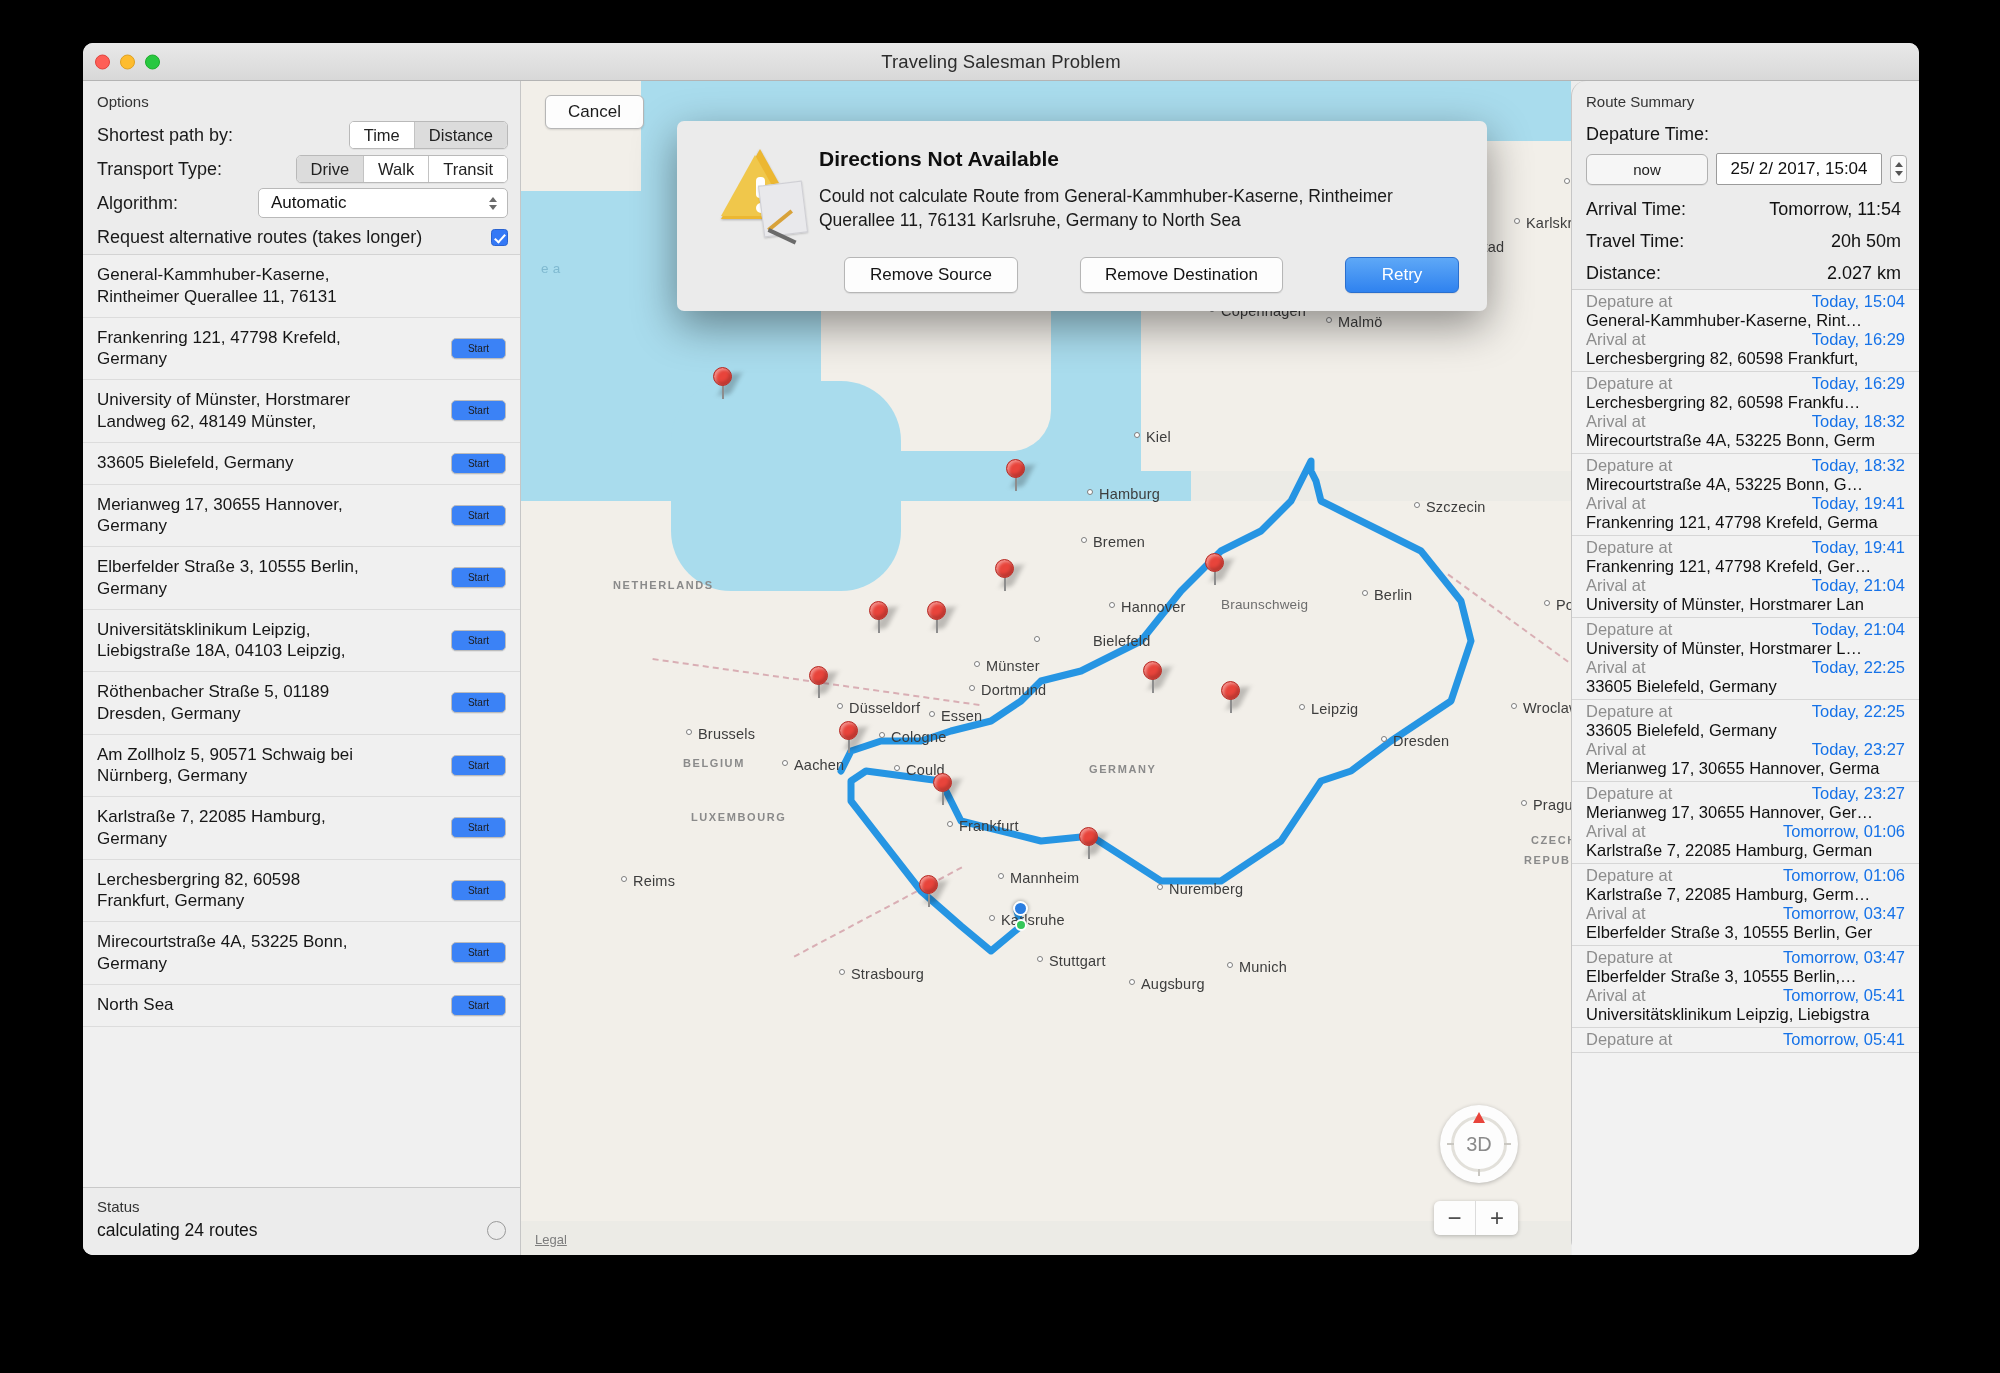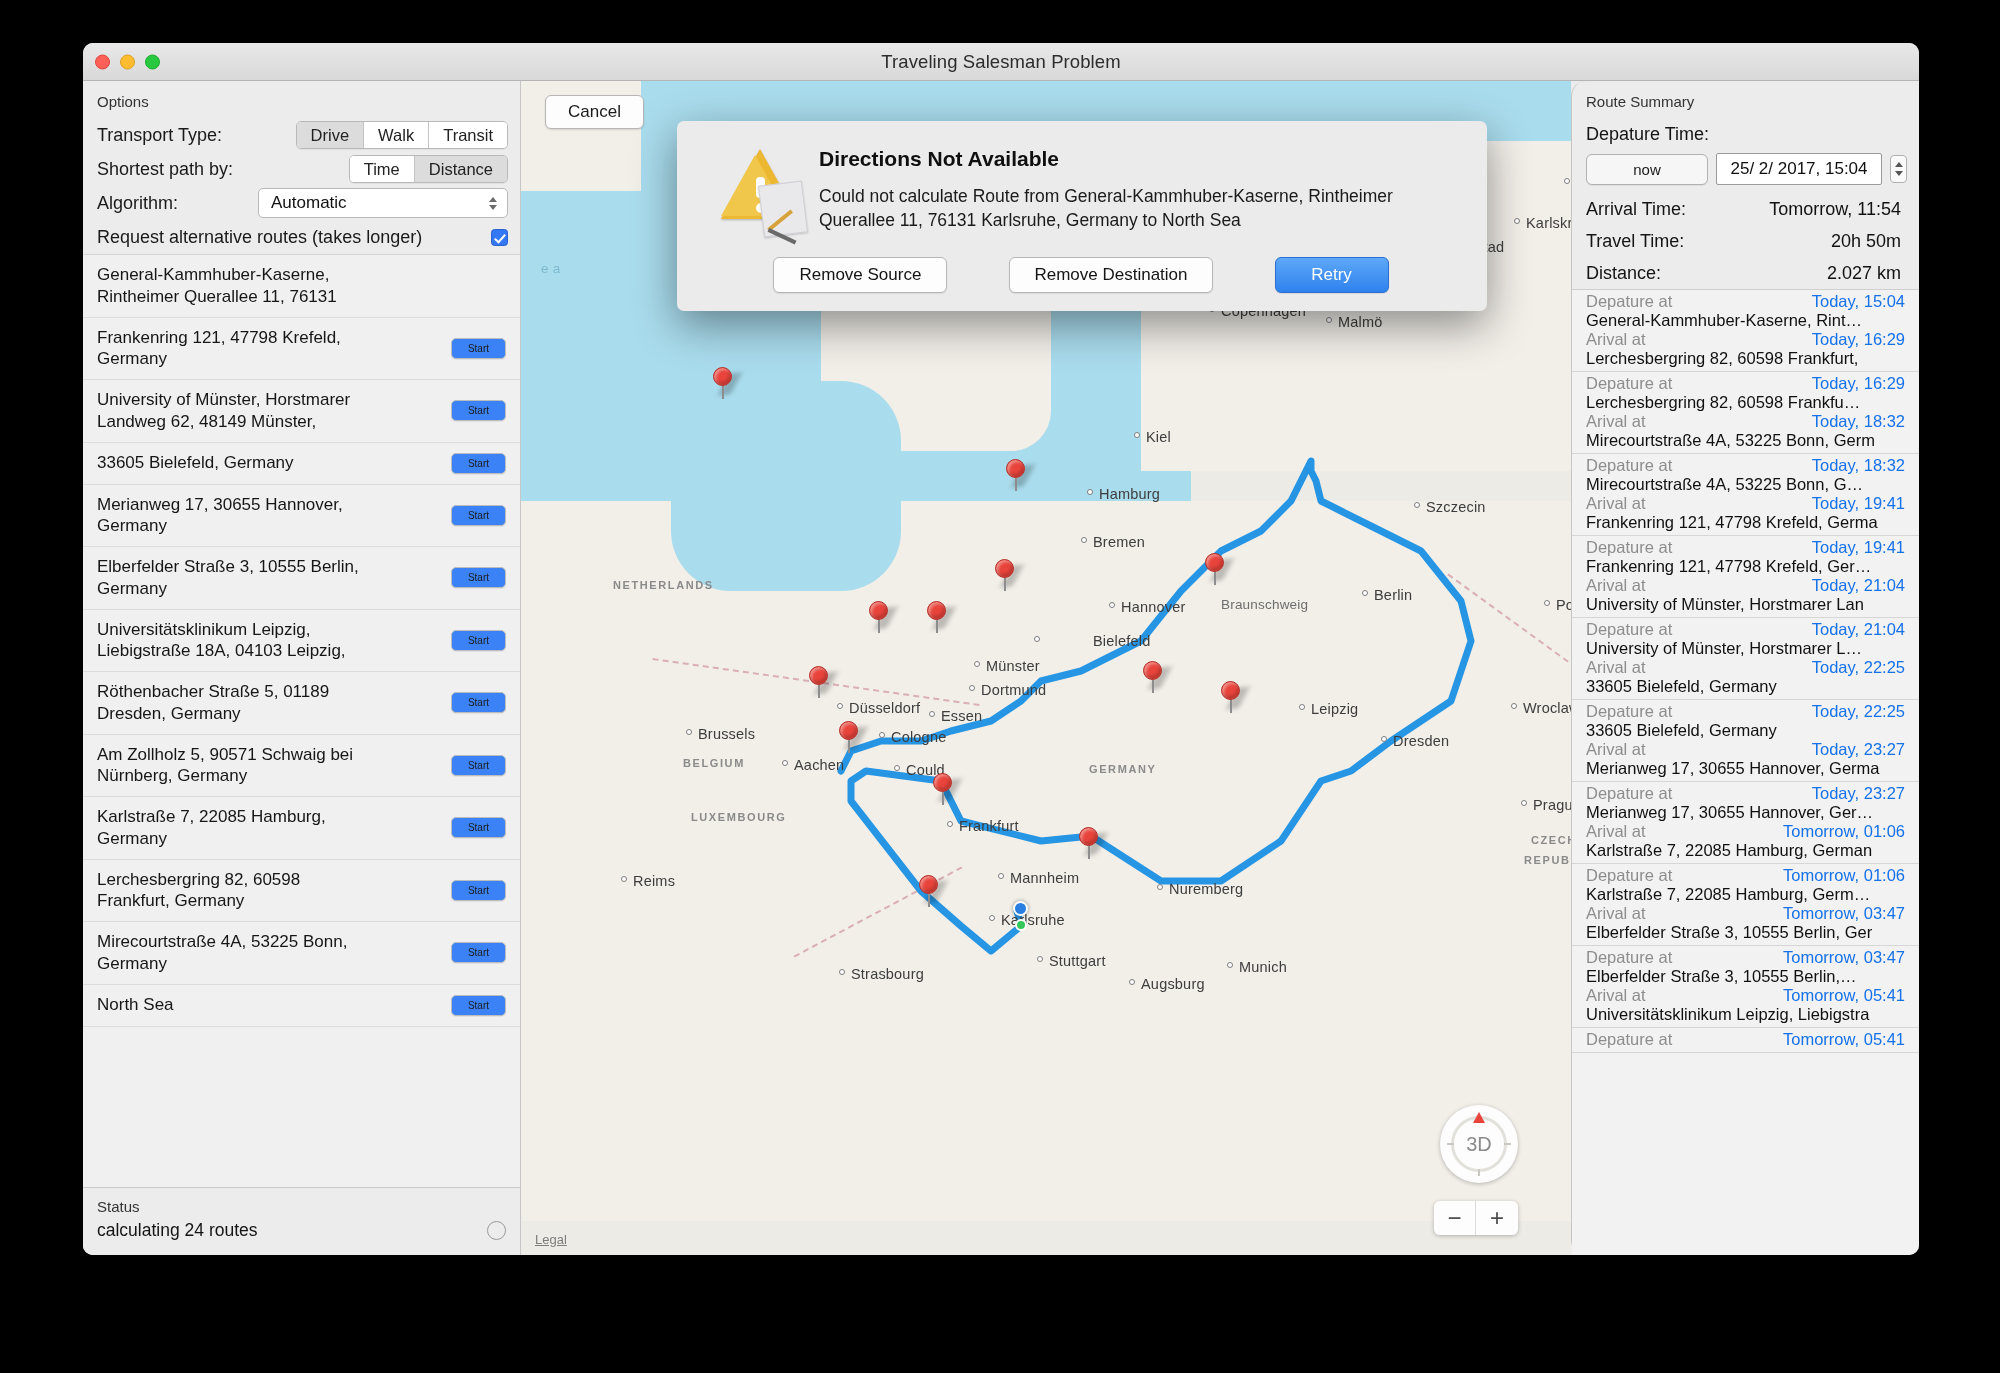--- a/index.html
+++ b/index.html
@@ -371,21 +371,21 @@
   .note .pencil {
     position: absolute; left: 4px; bottom: 4px;
     width: 30px; height: 0;
     border-top: 4px solid #6a6a6a;
     transform: rotate(32deg); transform-origin: 0 50%;
   }
   .dlg-txt { flex: 1 1 auto; padding-top: 4px; }
   .dlg-title { font-size: 21px; font-weight: bold; color: #0f0f0f; margin-bottom: 14px; }
   .dlg-msg { font-size: 17.5px; color: #1a1a1a; line-height: 1.35; max-width: 600px; }
   .dlg-btns {
-    display: flex; align-items: center; justify-content: center;
+    display: flex; align-items: center; justify-content: flex-end;
     gap: 62px; margin-top: auto; padding-right: 2px;
   }
   .dlg-btn {
     font-size: 17px; color: #141414;
     background: #fdfdfd; border: 1px solid #b6b6b6; border-radius: 6px;
     padding: 7px 24px;
     box-shadow: 0 1px 1px rgba(0,0,0,.08);
     min-width: 174px; text-align: center;
   }
   .dlg-btn.primary {
@@ -409,35 +409,35 @@
       </div>
       <div class="title-text">Traveling Salesman Problem</div>
     </div>
 
     <div class="body-row">
 
       <div class="left-panel">
         <div class="panel-caption">Options</div>
 
         <div class="opt-row">
+          <span class="opt-label">Shortest path by:</span>
+          <span class="spacer"></span>
+          <div class="seg">
+            <div>Time</div>
+            <div class="on">Distance</div>
+          </div>
+        </div>
+
+        <div class="opt-row">
           <span class="opt-label">Transport Type:</span>
           <span class="spacer"></span>
           <div class="seg">
             <div class="on">Drive</div>
             <div>Walk</div>
             <div>Transit</div>
-          </div>
-        </div>
-
-        <div class="opt-row">
-          <span class="opt-label">Shortest path by:</span>
-          <span class="spacer"></span>
-          <div class="seg">
-            <div>Time</div>
-            <div class="on">Distance</div>
           </div>
         </div>
 
         <div class="opt-row">
           <span class="opt-label">Algorithm:</span>
           <span class="spacer"></span>
           <div class="select">
             <span>Automatic</span>
             <span class="chev">
                 <i class="up"></i>

